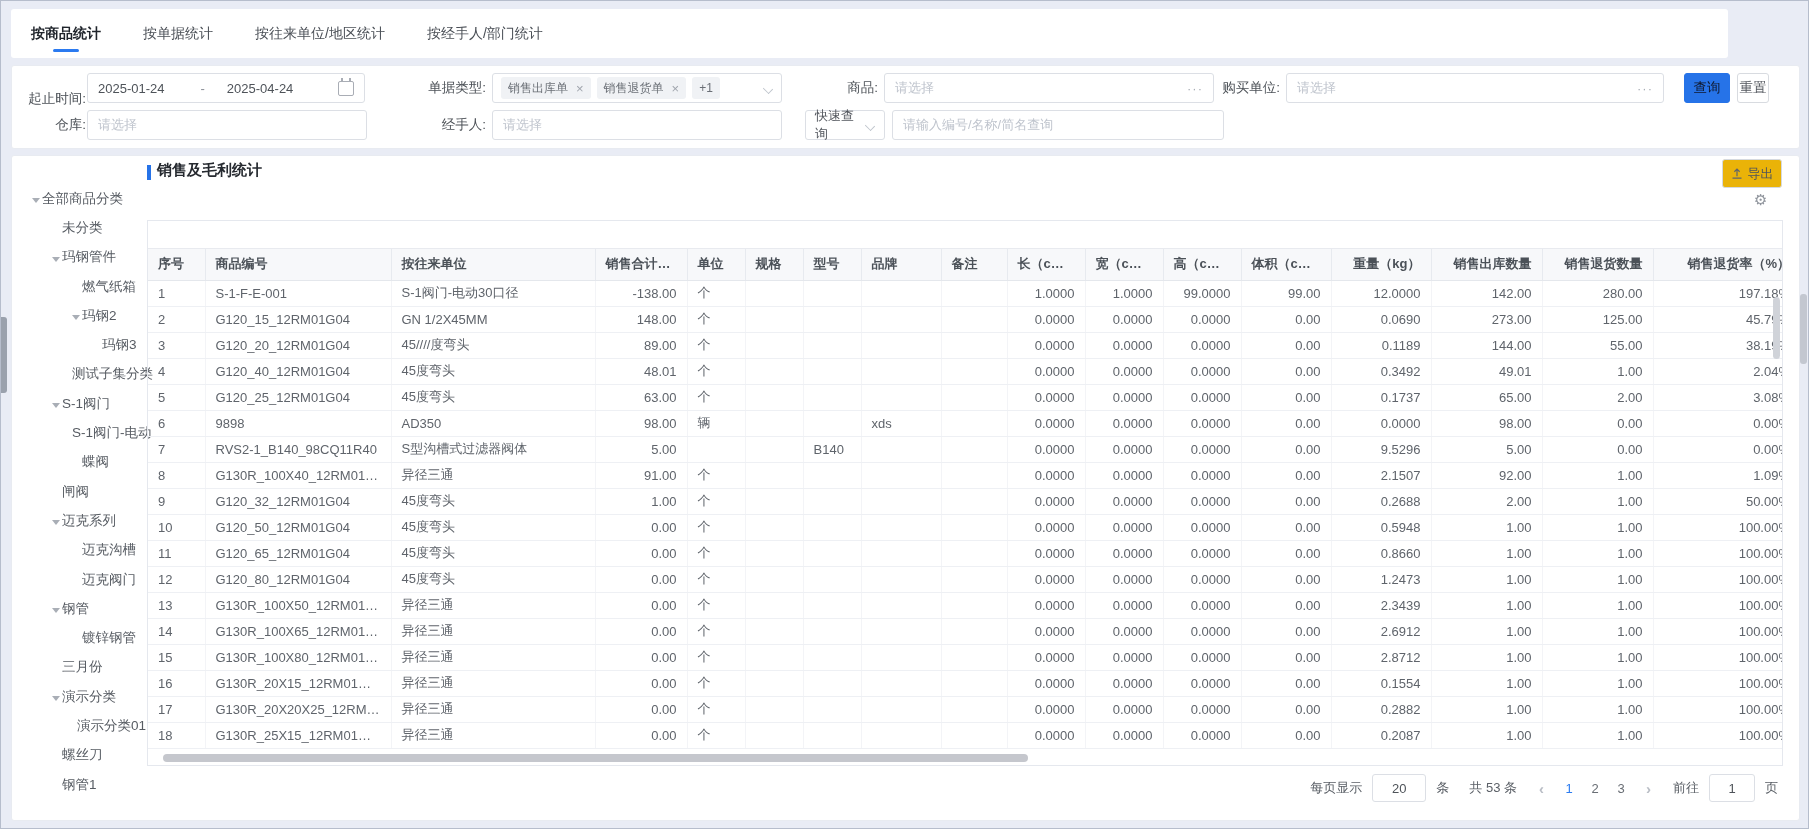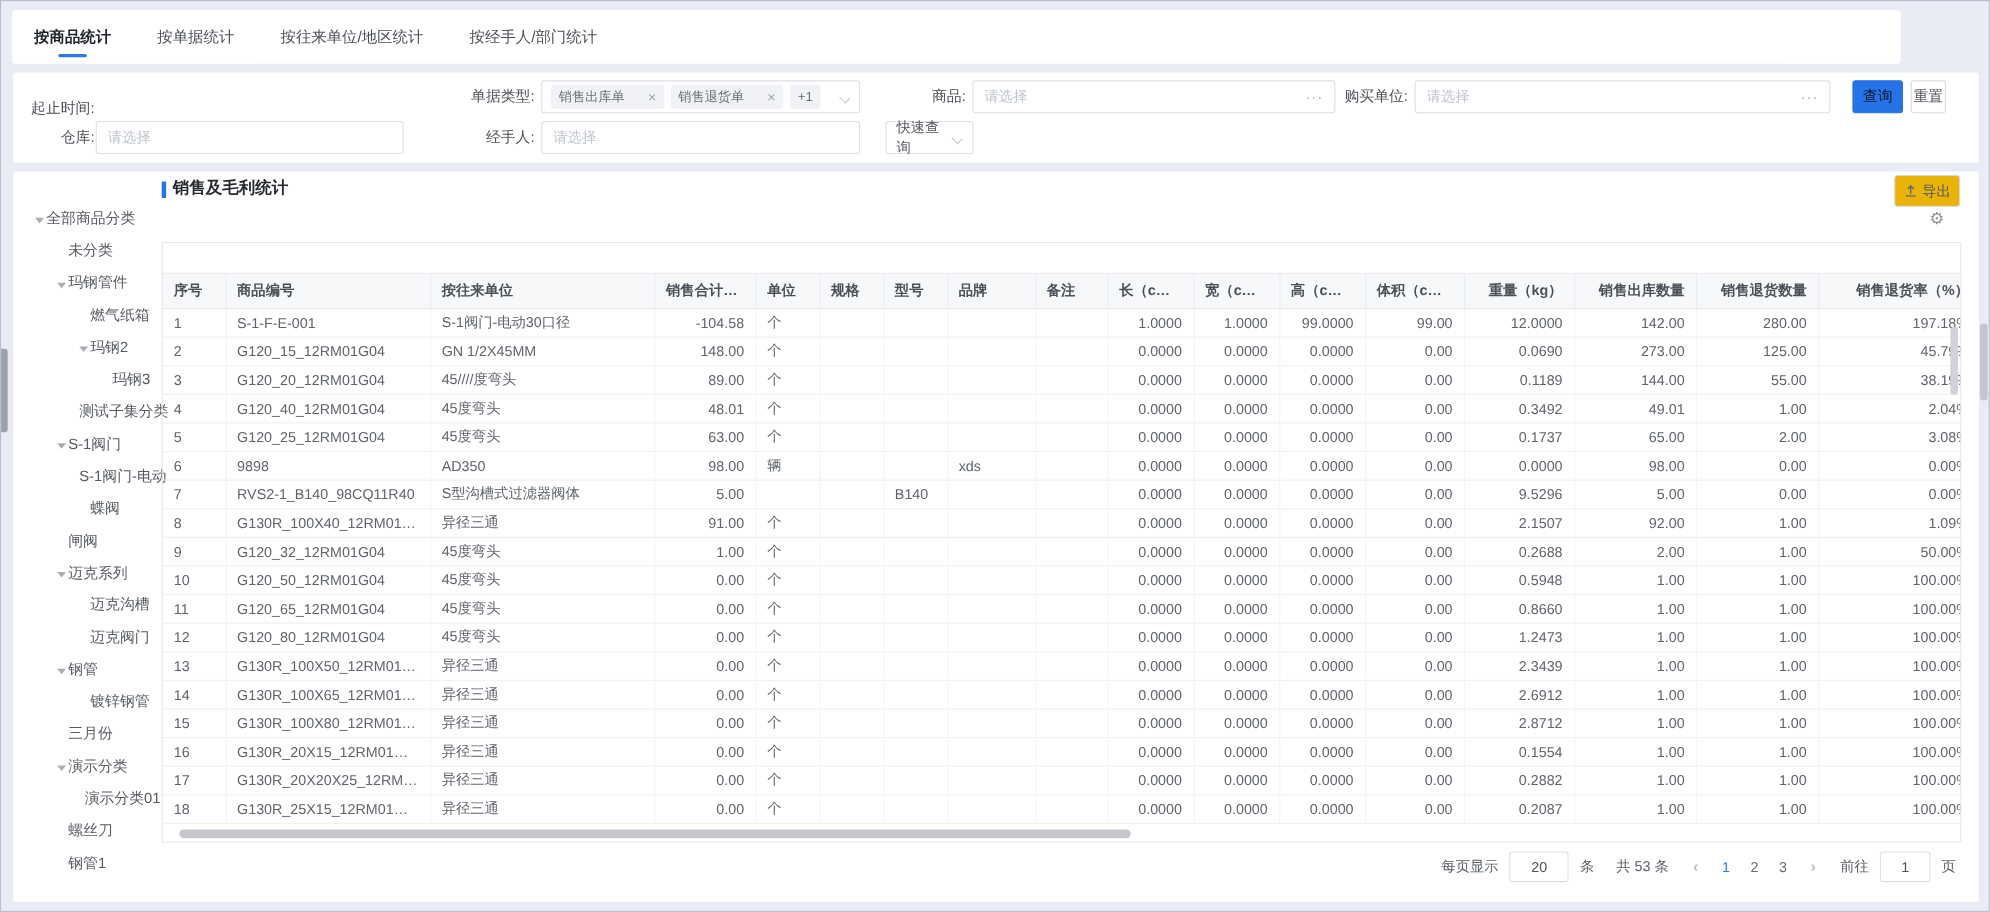--- a/index.html
+++ b/index.html
@@ -13,21 +13,21 @@
   .tab.active{color:#1f242b;font-weight:bold;}
   .tab.active .underline{position:absolute;left:50%;margin-left:-13px;bottom:5px;width:26px;height:3px;border-radius:2px;background:#2b7af0;}
   
   #filter{left:10px;top:64px;width:1789px;height:84px;border:1px solid #e8ebf1;}
   .flabel{position:absolute;height:30px;line-height:30px;font-size:13.5px;color:#4c5157;text-align:right;}
   .inp{position:absolute;height:30px;border:1px solid #dcdfe5;border-radius:3px;background:#fff;display:flex;align-items:center;padding:0 10px;font-size:13px;color:#4e5359;box-sizing:border-box;}
   .ph{color:#bfc4cd;}
   .suffix{margin-left:auto;color:#a8adb5;font-size:13px;letter-spacing:1px;}
   .chev{margin-left:auto;width:9px;height:9px;position:relative;}
   .chev::before{content:"";position:absolute;left:0;top:1px;width:7px;height:7px;border-right:1.5px solid #bfc4cc;border-bottom:1.5px solid #bfc4cc;transform:rotate(45deg) scale(1,.8);}
-  .tag{display:flex;align-items:center;gap:21px;background:#f0f2f5;border-radius:3px;height:22px;padding:0 7px;font-size:12px;color:#6a6f76;margin-right:6px;white-space:nowrap;}
+  .tag{display:flex;align-items:center;gap:8px;background:#f0f2f5;border-radius:3px;height:22px;padding:0 7px;font-size:12px;color:#6a6f76;margin-right:6px;white-space:nowrap;}
   .tag .x{color:#a0a5ad;font-size:13px;cursor:pointer;}
   .btn{position:absolute;height:30px;border-radius:3px;font-size:13.5px;display:flex;align-items:center;justify-content:center;cursor:pointer;box-sizing:border-box;}
   .btn.primary{background:#2673e8;color:#0f172a;border:1px solid #2673e8;}
   .btn.plain{background:#fff;color:#53575e;border:1px solid #d8dbe0;}
   .cal{width:14px;height:13px;border:1.4px solid #a9adb5;border-radius:2px;position:relative;margin-left:auto;}
   .cal::before{content:"";position:absolute;left:2px;top:-4px;width:2px;height:4px;background:#a9adb5;}
   .cal::after{content:"";position:absolute;right:2px;top:-4px;width:2px;height:4px;background:#a9adb5;}
   
   #main{left:10px;top:154px;width:1789px;height:666px;border:1px solid #e8ebf1;}
   #sec-title-bar{position:absolute;left:135px;top:9px;width:3.5px;height:15px;background:#2673e8;}
@@ -71,20 +71,26 @@
     <div class="tabs">
         <div class="tab active">按商品统计<span class="underline"></span></div>
         <div class="tab">按单据统计</div>
         <div class="tab">按往来单位/地区统计</div>
         <div class="tab">按经手人/部门统计</div>
       </div>
   </div>
 
   <div class="card" id="filter">
     <div class="flabel" style="left:6px;top:18px;width:68px;">起止时间:</div>
+    <div class="inp" style="left:75px;top:7px;width:278px;">
+      <span>2025-01-24</span>
+      <span style="margin:0 22px 0 36px;color:#8a8f97;">-</span>
+      <span>2025-04-24</span>
+      <span class="cal"></span>
+    </div>
 
     <div class="flabel" style="left:400px;top:7px;width:74px;">单据类型:</div>
     <div class="inp" style="left:480px;top:7px;width:290px;padding:0 8px;">
       <span id="doc-tags" style="display:flex;align-items:center;">
           <span class="tag">
             <span>销售出库单</span>
             <span class="x">×</span>
           </span>
           <span class="tag">
             <span>销售退货单</span>
@@ -116,20 +122,23 @@
     </div>
 
     <div class="flabel" style="left:400px;top:44px;width:74px;">经手人:</div>
     <div class="inp" style="left:480px;top:44px;width:290px;">
       <span class="ph">请选择</span>
     </div>
 
     <div class="inp" style="left:793px;top:44px;width:80px;padding:0 9px;color:#53575e;cursor:pointer;">
       <span>快速查询</span>
       <span class="chev"></span>
+    </div>
+    <div class="inp" style="left:880px;top:44px;width:332px;">
+      <span class="ph">请输入编号/名称/简名查询</span>
     </div>
   </div>
 
   <div class="card" id="main">
     <div id="sec-title-bar"></div>
     <div id="sec-title">销售及毛利统计</div>
 
     <div id="export-btn">
       <svg class="export-ic" width="12" height="12" viewBox="0 0 16 16">
           <path d="M8 11V2 M4.5 5 L8 1.5 L11.5 5 M2 13.5 h12" stroke="#60656c" stroke-width="1.6" fill="none"></path>
@@ -266,21 +275,21 @@
               <th class="ar">销售出库数量</th>
               <th class="ar">销售退货数量</th>
               <th class="ar">销售退货率（%）</th>
             </tr>
           </thead>
         <tbody id="tbody">
             <tr>
               <td class="al">1</td>
               <td class="al">S-1-F-E-001</td>
               <td class="al">S-1阀门-电动30口径</td>
-              <td class="ar">-104.58</td>
+              <td class="ar">-138.00</td>
               <td class="al">个</td>
               <td class="al"></td>
               <td class="al"></td>
               <td class="al"></td>
               <td class="al"></td>
               <td class="ar">1.0000</td>
               <td class="ar">1.0000</td>
               <td class="ar">99.0000</td>
               <td class="ar">99.00</td>
               <td class="ar">12.0000</td>

